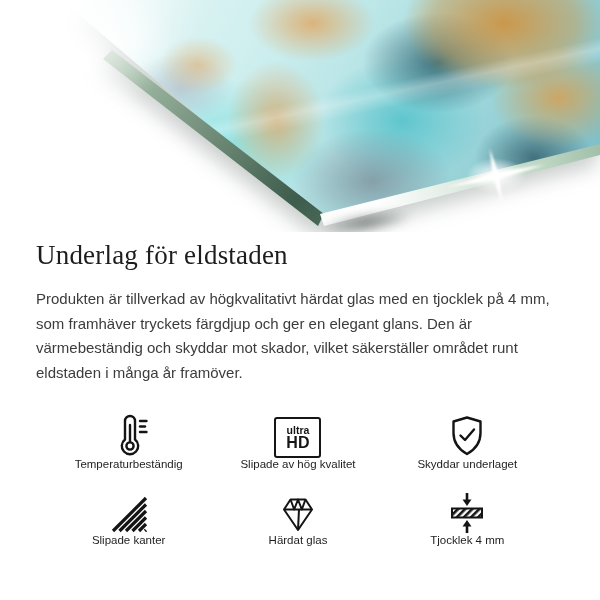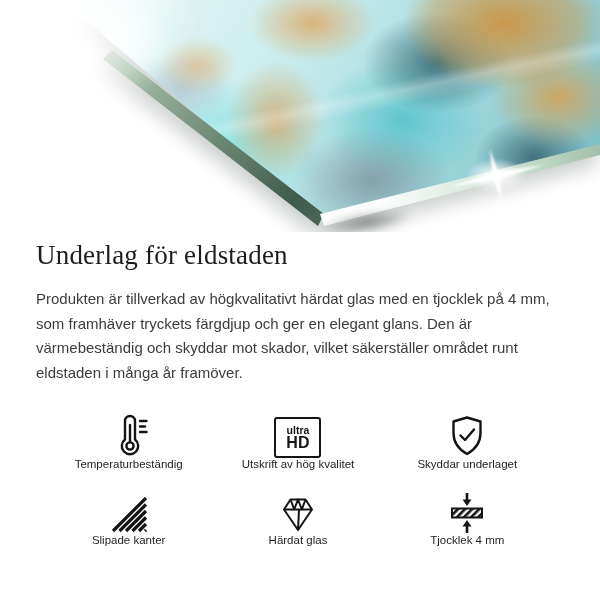--- a/index.html
+++ b/index.html
@@ -143,21 +143,21 @@
       <div class="label">Temperaturbeständig</div>
     </div>
 
     <div class="feature">
       <div class="icon-box">
         <div class="uhd">
           <span class="t1">ultra</span>
           <span class="t2">HD</span>
         </div>
       </div>
-      <div class="label">Utskrift av hög kvalitet</div>
+      <div class="label">Slipade av hög kvalitet</div>
     </div>
 
     <div class="feature">
       <div class="icon-box">
         <svg class="fi" width="40" height="44" viewBox="0 0 40 44">
           <g fill="none" stroke="#141414" stroke-width="2.4" stroke-linecap="round" stroke-linejoin="round">
             <path d="M20 3.5 L33.5 7.5 V19 C33.5 29 28 35.5 20 40 C12 35.5 6.5 29 6.5 19 V7.5 Z"></path>
             <polyline points="13.5 21.5 18 26 27 15.5"></polyline>
           </g>
         </svg>

